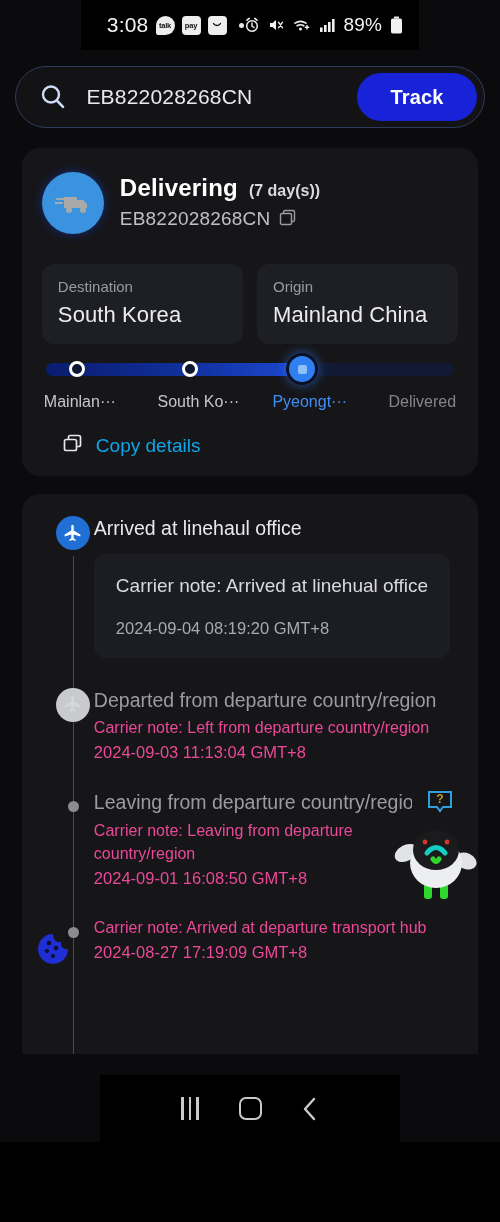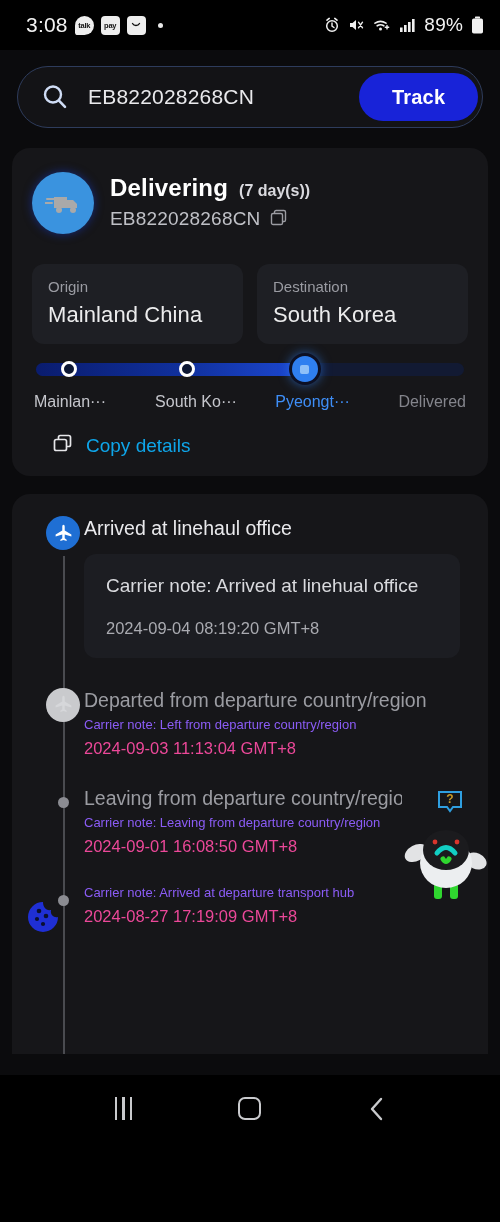--- a/index.html
+++ b/index.html
@@ -6,21 +6,21 @@
   html, body {
     width: 500px; height: 1222px;
     background: #000;
     font-family: "Liberation Sans", sans-serif;
     overflow: hidden;
   }
   #screen {
     position: relative;
     width: 500px; height: 1142px;
     background: #0b0b0d;
-    display: flex; flex-direction: column;
+    display: flex; flex-direction: column; align-items: center;
   }
 
   
   .statusbar {
     height: 50px; flex: 0 0 50px;
     background: #000;
     display: flex; align-items: center;
     padding: 0 16px 0 26px;
     color: #fff;
   }
@@ -161,21 +161,21 @@
     border-radius: 50%; background: #8b8c92; z-index: 2;
   }
   .tl-title { font-size: 19.5px; color: #e9e9ec; line-height: 1.25; }
   .tl-title.muted { color: #9b9ca2; }
   .tl-note-box {
     margin-top: 14px; background: #1c1d22; border-radius: 12px;
     padding: 18px 22px 20px 22px; margin-right: 10px;
   }
   .tl-note-big { font-size: 19px; color: #d9dade; line-height: 1.5; }
   .tl-time-big { font-size: 16.5px; color: #a9aab0; margin-top: 18px; }
-  .tl-note { font-size: 13px; color: #8b5cf6; line-height: 1.45; margin-top: 4px; }
+  .tl-note { font-size: 16px; color: #ec4899; line-height: 1.45; margin-top: 4px; }
   .tl-time { font-size: 16.5px; color: #ec4899; margin-top: 4px; }
   .clip { overflow: hidden; white-space: nowrap; }
 
   
   .helper { position: absolute; right: 12px; bottom: 168px; width: 84px; height: 118px; z-index: 20; }
   .help-bubble { position: absolute; right: 24px; top: 0; }
 
   
   .navbar {
     flex: 0 0 67px; height: 67px; background: #000;
@@ -273,26 +273,26 @@
                 <rect x="4.5" y="1.5" width="11" height="11" rx="1.6" fill="none" stroke="#9b9ca2" stroke-width="1.4"></rect>
                 <rect x="1.5" y="4.5" width="11" height="11" rx="1.6" fill="#161619" stroke="#9b9ca2" stroke-width="1.4"></rect>
               </svg>
             </span>
           </div>
         </div>
       </div>
 
       <div class="od-row">
         <div class="od-box">
+          <div class="od-label">Destination</div>
+          <div class="od-value">South Korea</div>
+        </div>
+        <div class="od-box">
           <div class="od-label">Origin</div>
           <div class="od-value">Mainland China</div>
-        </div>
-        <div class="od-box">
-          <div class="od-label">Destination</div>
-          <div class="od-value">South Korea</div>
         </div>
       </div>
 
 
       <div class="progress">
         <div class="track">
           <div class="track-fill" id="trackFill" style="width: 62%;"></div>
         </div>
         <div class="node" style="left:8.5%">
             <div class="ring"></div>

